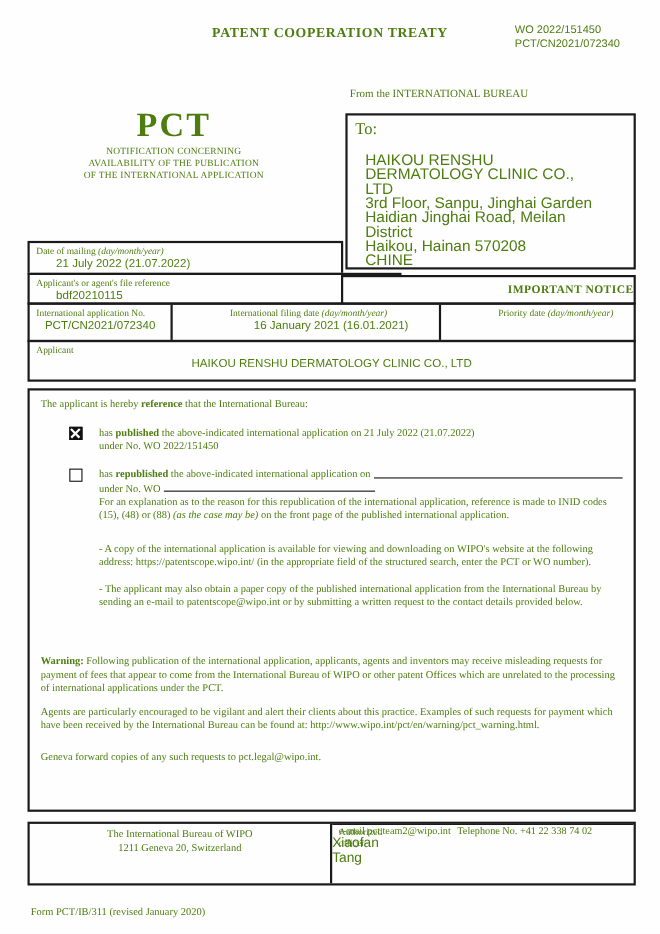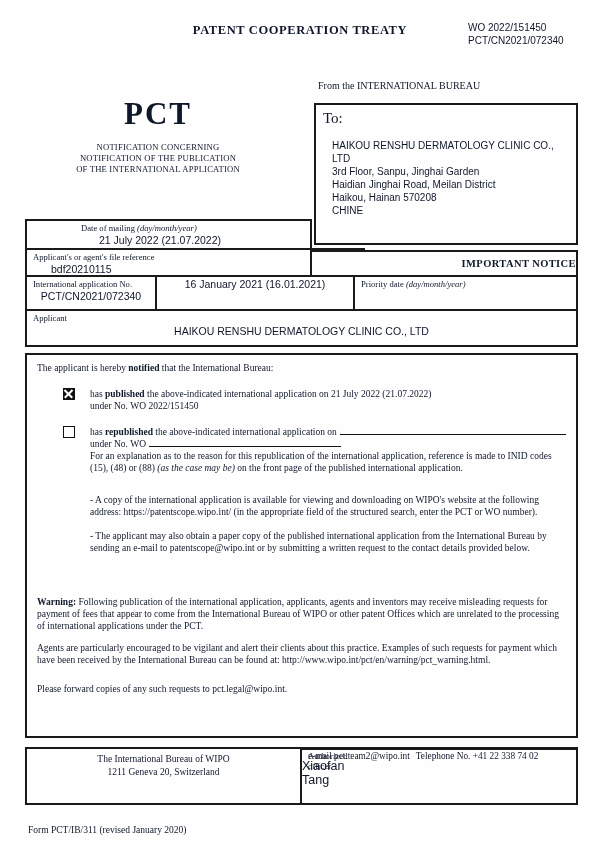--- a/index.html
+++ b/index.html
@@ -2,61 +2,61 @@
 <html><head>
 <meta charset="utf-8">
 <style>
   * { margin: 0; padding: 0; box-sizing: border-box; }
   html, body { background: #e8e8e8; }
   .page {
     position: relative;
     width: 600px; height: 849px;
     background: #fefefe;
     font-family: "Liberation Serif", serif;
-    color: #0f172a;
+    color: #4d7c0f;
     overflow: hidden;
     margin: 0 auto;
   }
   .sans  { font-family: "Liberation Sans", sans-serif; }
 
   .doc-title {
     position: absolute; top: 23px; left: 0; width: 100%;
     text-align: center; font-weight: bold; font-size: 12.5px; letter-spacing: 0.6px;
   }
   .ref-block {
     position: absolute; top: 22px; left: 468px;
     font-family: "Liberation Sans", sans-serif; font-size: 10px; line-height: 12.5px;
   }
   .from-line { position: absolute; top: 80px; left: 318px; font-size: 10px; }
 
   .pct-block { position: absolute; top: 96px; left: 58px; width: 200px; text-align: center; }
   .pct-logo  { font-size: 31px; font-weight: bold; letter-spacing: 2px; }
-  .pct-sub   { margin-top: 10px; font-size: 8.6px; line-height: 11px; letter-spacing: 0.2px; }
+  .pct-sub   { font-size: 8.6px; line-height: 11px; letter-spacing: 0.2px; }
 
   .to-box {
     position: absolute; top: 103px; left: 314px; width: 264px; height: 142px;
     border: 2px solid #1a1a1a;
   }
   .to-label { position: absolute; top: 5px; left: 7px; font-size: 15px; }
   .to-address {
     position: absolute; top: 34px; left: 16px; right: 22px;
-    font-family: "Liberation Sans", sans-serif; font-size: 10px; line-height: 13px;
+    font-family: "Liberation Sans", sans-serif; font-size: 14px; line-height: 13px;
   }
 
   .field-box { position: absolute; border: 2px solid #1a1a1a; background: #fefefe; }
-  .f-mailing { top: 219px; left: 25px; width: 287px; height: 31px; padding-left: 48px; }
+  .f-mailing { top: 219px; left: 25px; width: 287px; height: 31px; }
   .f-fileref { top: 248px; left: 25px; width: 340px; height: 29px; }
   .f-notice  { top: 250px; left: 310px; width: 268px; height: 27px; }
   .f-label   { font-size: 8.6px; padding: 2px 0 0 6px; }
   .f-note    { font-style: italic; }
   .f-value   { font-family: "Liberation Sans", sans-serif; font-size: 10.5px; padding-left: 24px; margin-top: 1px; }
   .notice-text { text-align: right; font-weight: bold; font-size: 10.5px; padding-top: 6px; letter-spacing: 0.4px; }
 
   .row3 { position: absolute; top: 275px; left: 25px; width: 553px; height: 36px;
-          border: 2px solid #1a1a1a; display: flex; }
+          border: 2px solid #1a1a1a; display: flex; gap: 46px; }
   .row3 .cell { height: 100%; }
   .row3 .c1 { width: 130px; border-right: 2px solid #1a1a1a; }
   .row3 .c2 { width: 198px; border-right: 2px solid #1a1a1a; }
   .row3 .c3 { flex: 1; }
   .row3 .f-value { padding-left: 0; text-align: center; }
 
   .applicant-row { position: absolute; top: 309px; left: 25px; width: 553px; height: 38px;
                    border: 2px solid #1a1a1a; }
   .applicant-row .f-value { text-align: center; padding-left: 0; margin-top: 2px; }
 
@@ -115,21 +115,21 @@
     <div>WO 2022/151450</div>
     <div>PCT/CN2021/072340</div>
   </div>
 
   <div class="from-line">From the INTERNATIONAL BUREAU</div>
 
   <div class="pct-block">
     <div class="pct-logo">PCT</div>
     <div class="pct-sub">
       <div>NOTIFICATION CONCERNING</div>
-      <div>NOTIFICATION OF THE PUBLICATION</div>
+      <div>AVAILABILITY OF THE PUBLICATION</div>
       <div>OF THE INTERNATIONAL APPLICATION</div>
     </div>
   </div>
 
   <div class="to-box">
     <div class="to-label">To:</div>
     <div class="to-address">
       <div>HAIKOU RENSHU DERMATOLOGY CLINIC CO.,</div>
       <div>LTD</div>
       <div>3rd Floor, Sanpu, Jinghai Garden</div>
@@ -152,36 +152,37 @@
   <div class="field-box f-notice">
     <div class="notice-text">IMPORTANT NOTICE</div>
   </div>
 
   <div class="row3">
     <div class="cell c1">
       <div class="f-label">International application No.</div>
       <div class="f-value">PCT/CN2021/072340</div>
     </div>
     <div class="cell c2">
+      <div class="f-label"><span>International filing date </span><span class="f-note">(day/month/year)</span></div>
       <div class="f-value">16 January 2021 (16.01.2021)</div>
     </div>
     <div class="cell c3">
       <div class="f-label"><span>Priority date </span><span class="f-note">(day/month/year)</span></div>
       <div class="f-value"></div>
     </div>
   </div>
 
   <div class="applicant-row">
     <div class="f-label">Applicant</div>
     <div class="f-value">HAIKOU RENSHU DERMATOLOGY CLINIC CO., LTD</div>
   </div>
 
   <div class="main-box">
 
-    <div class="abs intro"><span>The applicant is hereby </span><b>notified</b><span> that the International Bureau:</span></div>
+    <div class="abs intro"><span>The applicant is hereby </span><b>reference</b><span> that the International Bureau:</span></div>
 
     <div class="abs item item-1">
       <div class="cb checked"></div>
       <div class="item-text">
         <div><span>has </span><b>published</b><span> the above-indicated international application on 21 July 2022 (21.07.2022)</span></div>
         <div>under No. WO 2022/151450</div>
       </div>
     </div>
 
     <div class="abs item item-2">
@@ -197,21 +198,21 @@
     </div>
 
     <div class="abs para-ind p-copy">- A copy of the international application is available for viewing and downloading on WIPO's website at the following address: https://patentscope.wipo.int/ (in the appropriate field of the structured search, enter the PCT or WO number).</div>
 
     <div class="abs para-ind p-paper">- The applicant may also obtain a paper copy of the published international application from the International Bureau by sending an e-mail to patentscope@wipo.int or by submitting a written request to the contact details provided below.</div>
 
     <div class="abs para-full p-warning"><b>Warning:</b><span> Following publication of the international application, applicants, agents and inventors may receive misleading requests for payment of fees that appear to come from the International Bureau of WIPO or other patent Offices which are unrelated to the processing of international applications under the PCT.</span></div>
 
     <div class="abs para-full p-agents">Agents are particularly encouraged to be vigilant and alert their clients about this practice. Examples of such requests for payment which have been received by the International Bureau can be found at: http://www.wipo.int/pct/en/warning/pct_warning.html.</div>
 
-    <div class="abs para-full p-forward">Please forward copies of any such requests to pct.legal@wipo.int.</div>
+    <div class="abs para-full p-forward">Geneva forward copies of any such requests to pct.legal@wipo.int.</div>
 
   </div>
 
   <div class="footer-box">
     <div class="fb-left">
       <div>The International Bureau of WIPO</div>
       <div>1211 Geneva 20, Switzerland</div>
     </div>
     <div class="fb-right">
       <div class="officer-top">

